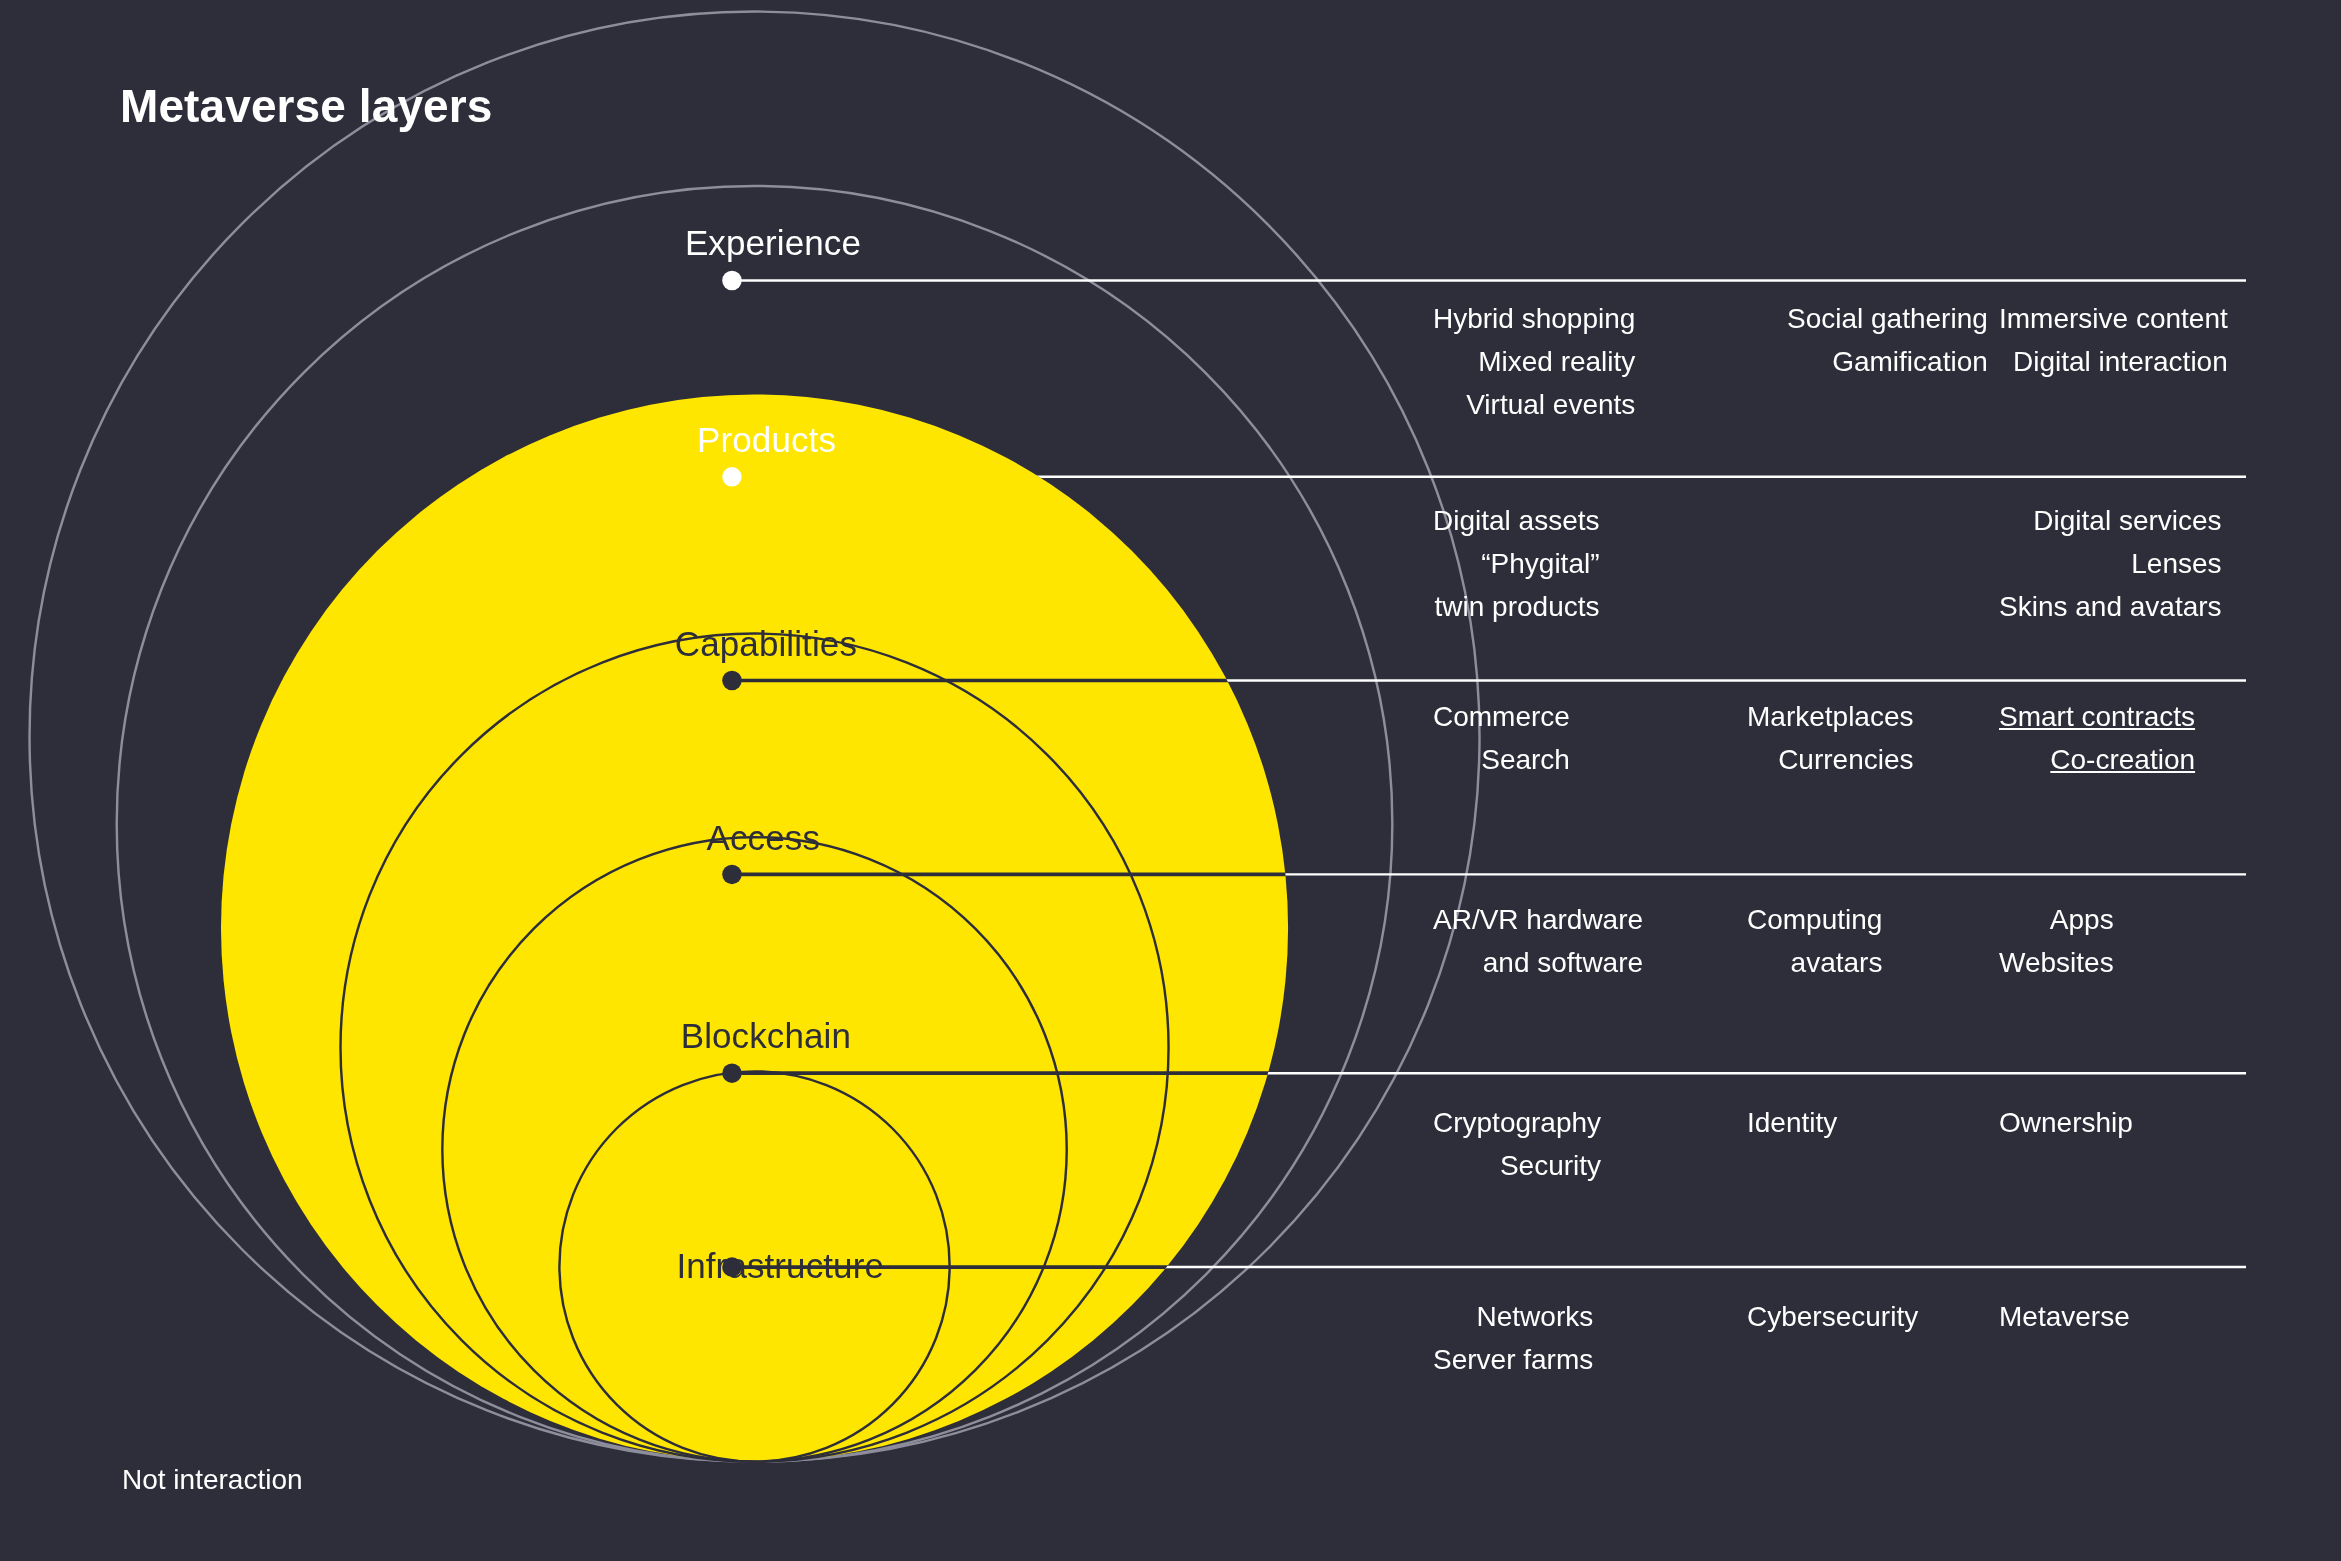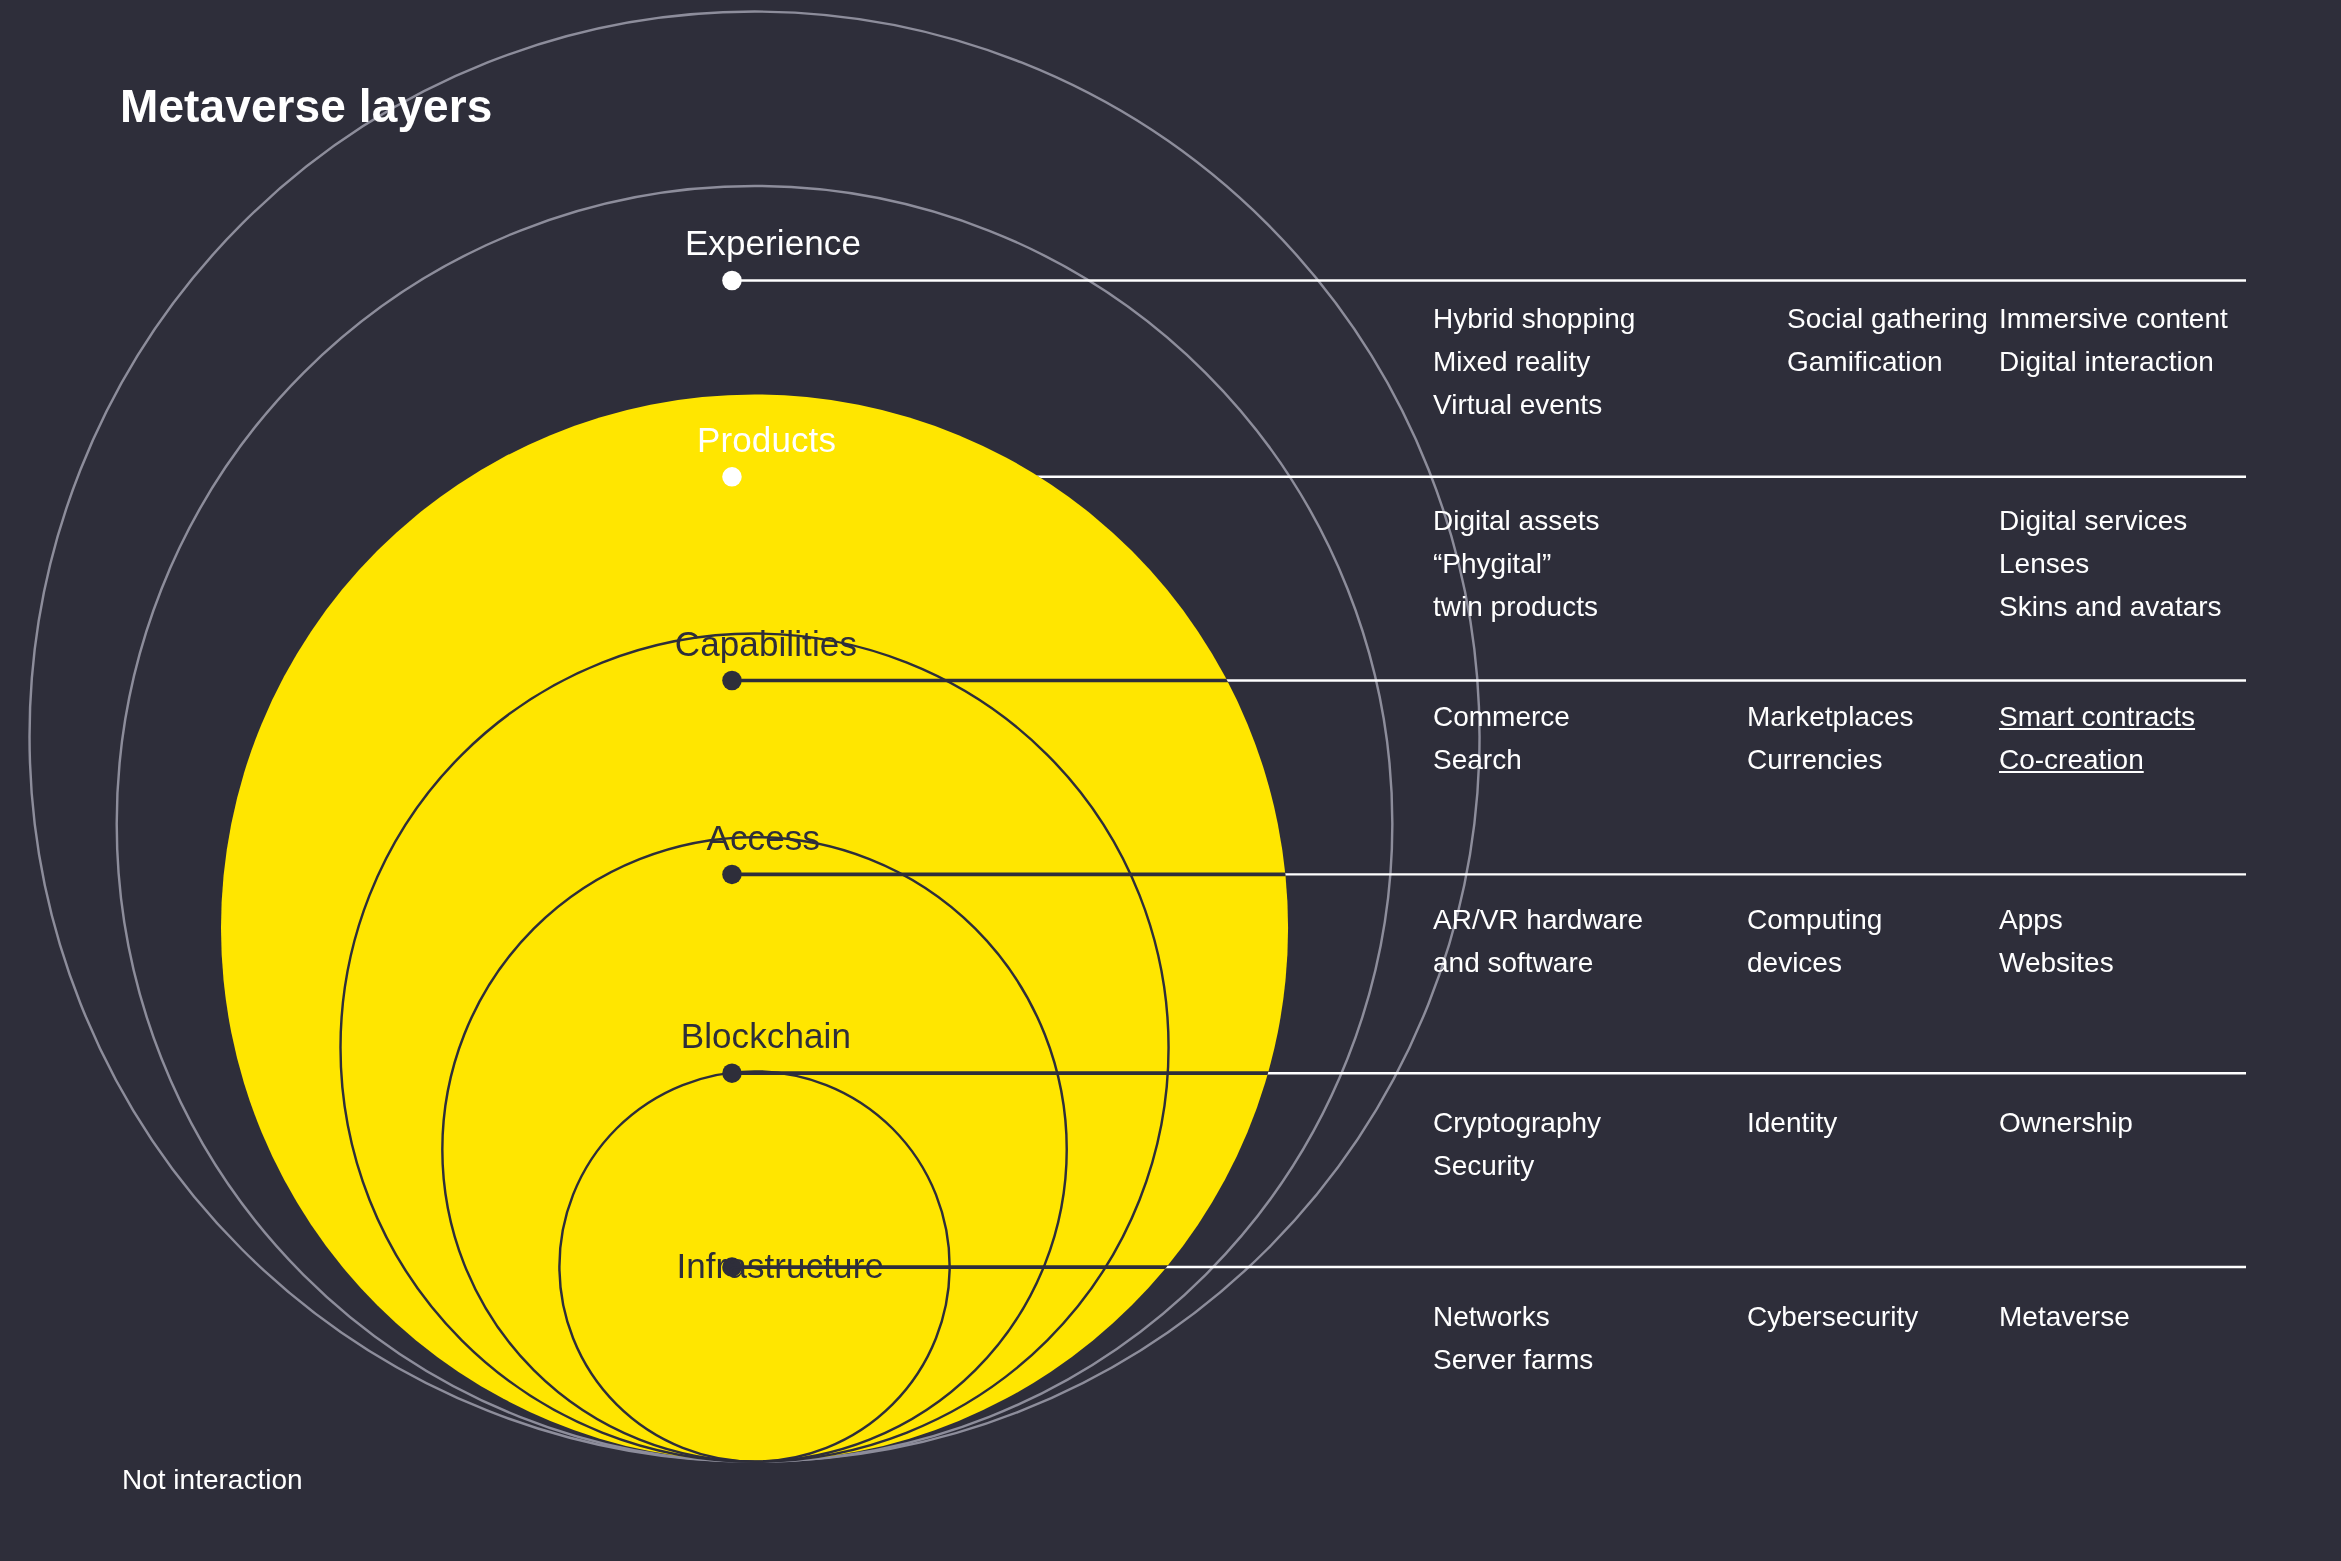--- a/index.html
+++ b/index.html
@@ -7,20 +7,21 @@
     padding: 0;
     background: #2e2e3a;
   }
   #stage {
     position: relative;
     width: 2342px;
     height: 1561px;
     background: #2e2e3a;
     overflow: hidden;
     font-family: "Liberation Sans", sans-serif;
+    text-align: right;
     -webkit-font-smoothing: antialiased;
   }
   #diagram-svg {
     position: absolute;
     left: 0;
     top: 0;
     width: 2342px;
     height: 1561px;
   }
   .title {
@@ -136,21 +137,21 @@
   <div class="cat-col" style="left:1433px; top:695px;">Commerce
 Search</div>
   <div class="cat-col" style="left:1747px; top:695px;">Marketplaces
 Currencies</div>
   <div class="cat-col" style="left:1999px; top:695px;text-decoration:underline;">Smart contracts
 Co-creation</div>
 
   <div class="cat-col" style="left:1433px; top:898px;">AR/VR hardware
 and software</div>
   <div class="cat-col" style="left:1747px; top:898px;">Computing
-devices</div>
+avatars</div>
   <div class="cat-col" style="left:1999px; top:898px;">Apps
 Websites</div>
 
   <div class="cat-col" style="left:1433px; top:1101px;">Cryptography
 Security</div>
   <div class="cat-col" style="left:1747px; top:1101px;">Identity</div>
   <div class="cat-col" style="left:1999px; top:1101px;">Ownership</div>
 
   <div class="cat-col" style="left:1433px; top:1295px;">Networks
 Server farms</div>

